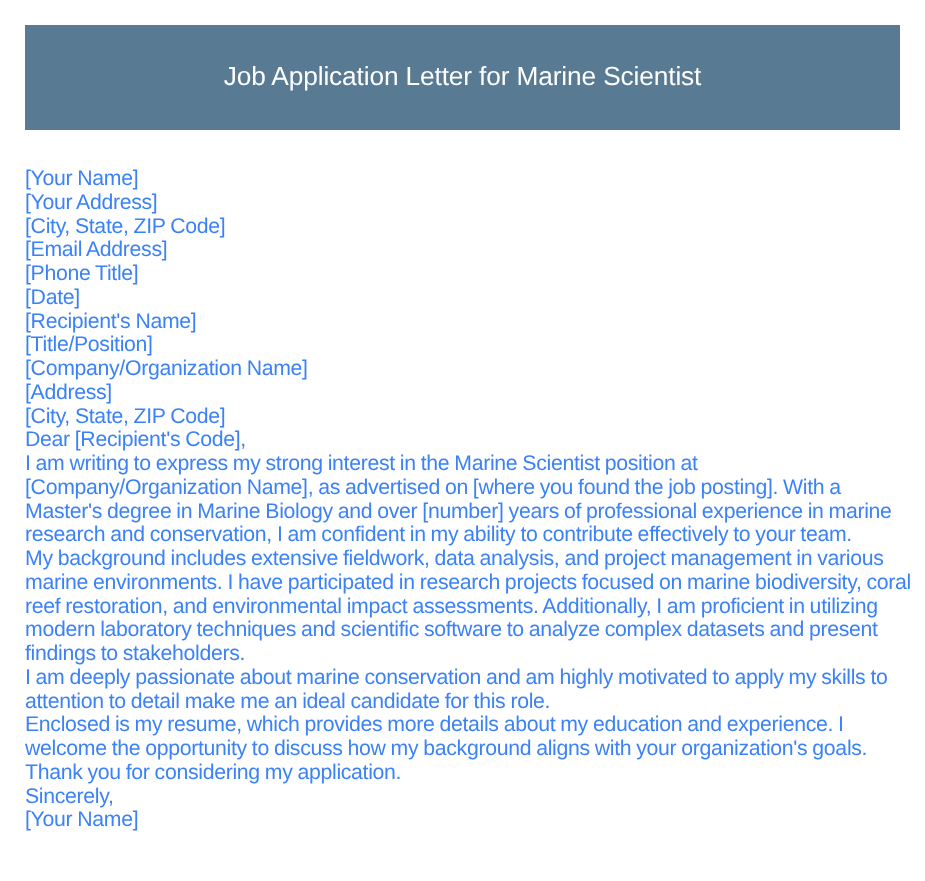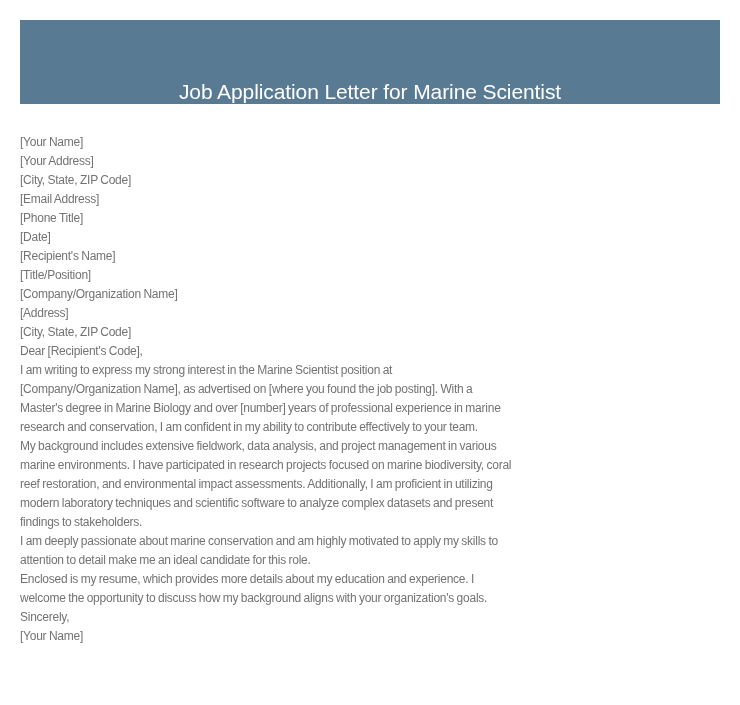--- a/index.html
+++ b/index.html
@@ -1,28 +1,28 @@
 <!DOCTYPE html>
 <html><head>
 <meta charset="utf-8">
 <style>
   html, body { margin: 0; padding: 0; background: #ffffff; }
   body { width: 740px; height: 705px; position: relative; overflow: hidden; }
   .header {
     position: absolute; left: 20px; top: 20px; width: 700px; height: 84px;
-    background: #587a93; display: flex; align-items: flex-end; justify-content: center;
+    background: #587a93; display: flex; align-items: center; justify-content: center;
   }
   .header h1 {
     margin: 0; color: #ffffff; font-family: "Liberation Sans", sans-serif;
     font-weight: normal; font-size: 21px; letter-spacing: -0.1px;
   }
   .letter {
     position: absolute; left: 20px; top: 133px; width: 705px;
-    font-family: "Liberation Sans", sans-serif; font-size: 12px;
-    line-height: 19px; color: #737373; letter-spacing: -0.25px;
+    font-family: "Liberation Sans", sans-serif; font-size: 17px;
+    line-height: 19px; color: #3b82f6; letter-spacing: -0.25px;
     word-spacing: -0.5px;
   }
   .line { display: block; white-space: nowrap; }
 </style>
 </head>
 <body>
 
 <div class="header">
   <h1>Job Application Letter for Marine Scientist</h1>
 </div>
@@ -59,15 +59,18 @@
     <span class="line">findings to stakeholders.</span>
   </div>
   <div>
     <span class="line">I am deeply passionate about marine conservation and am highly motivated to apply my skills to</span>
     <span class="line">attention to detail make me an ideal candidate for this role.</span>
   </div>
   <div>
     <span class="line">Enclosed is my resume, which provides more details about my education and experience. I</span>
     <span class="line">welcome the opportunity to discuss how my background aligns with your organization's goals.</span>
   </div>
+  <div>
+    <span class="line">Thank you for considering my application.</span>
+  </div>
   <span class="line">Sincerely,</span>
   <span class="line">[Your Name]</span>
 </div>
 
 </body></html>

